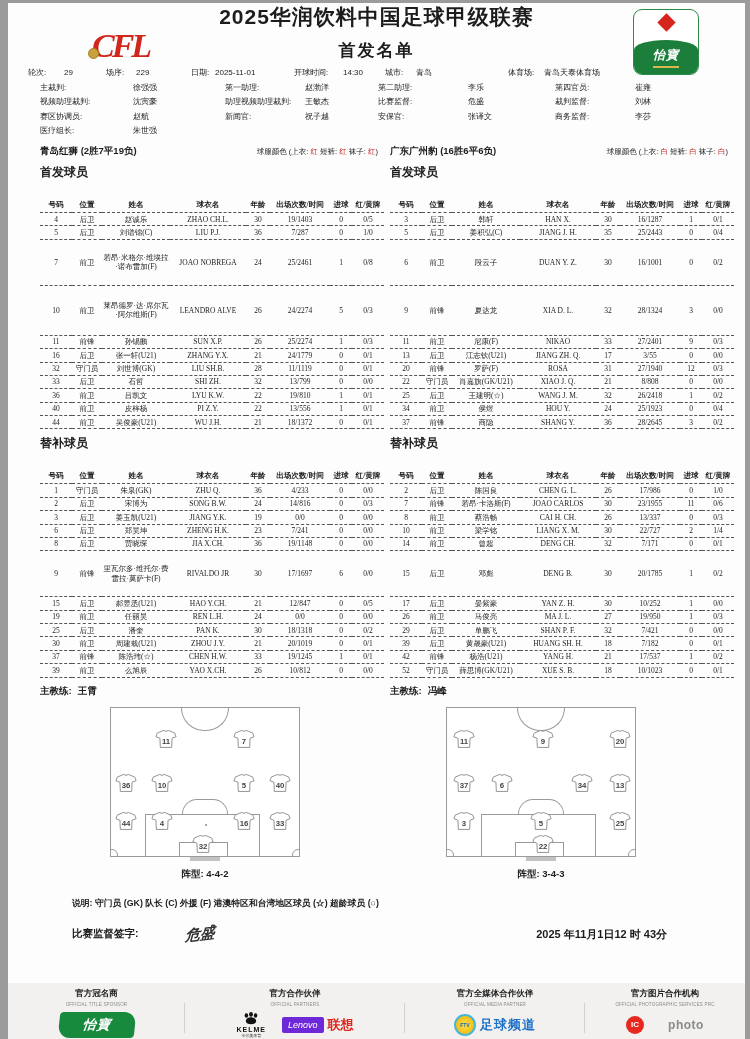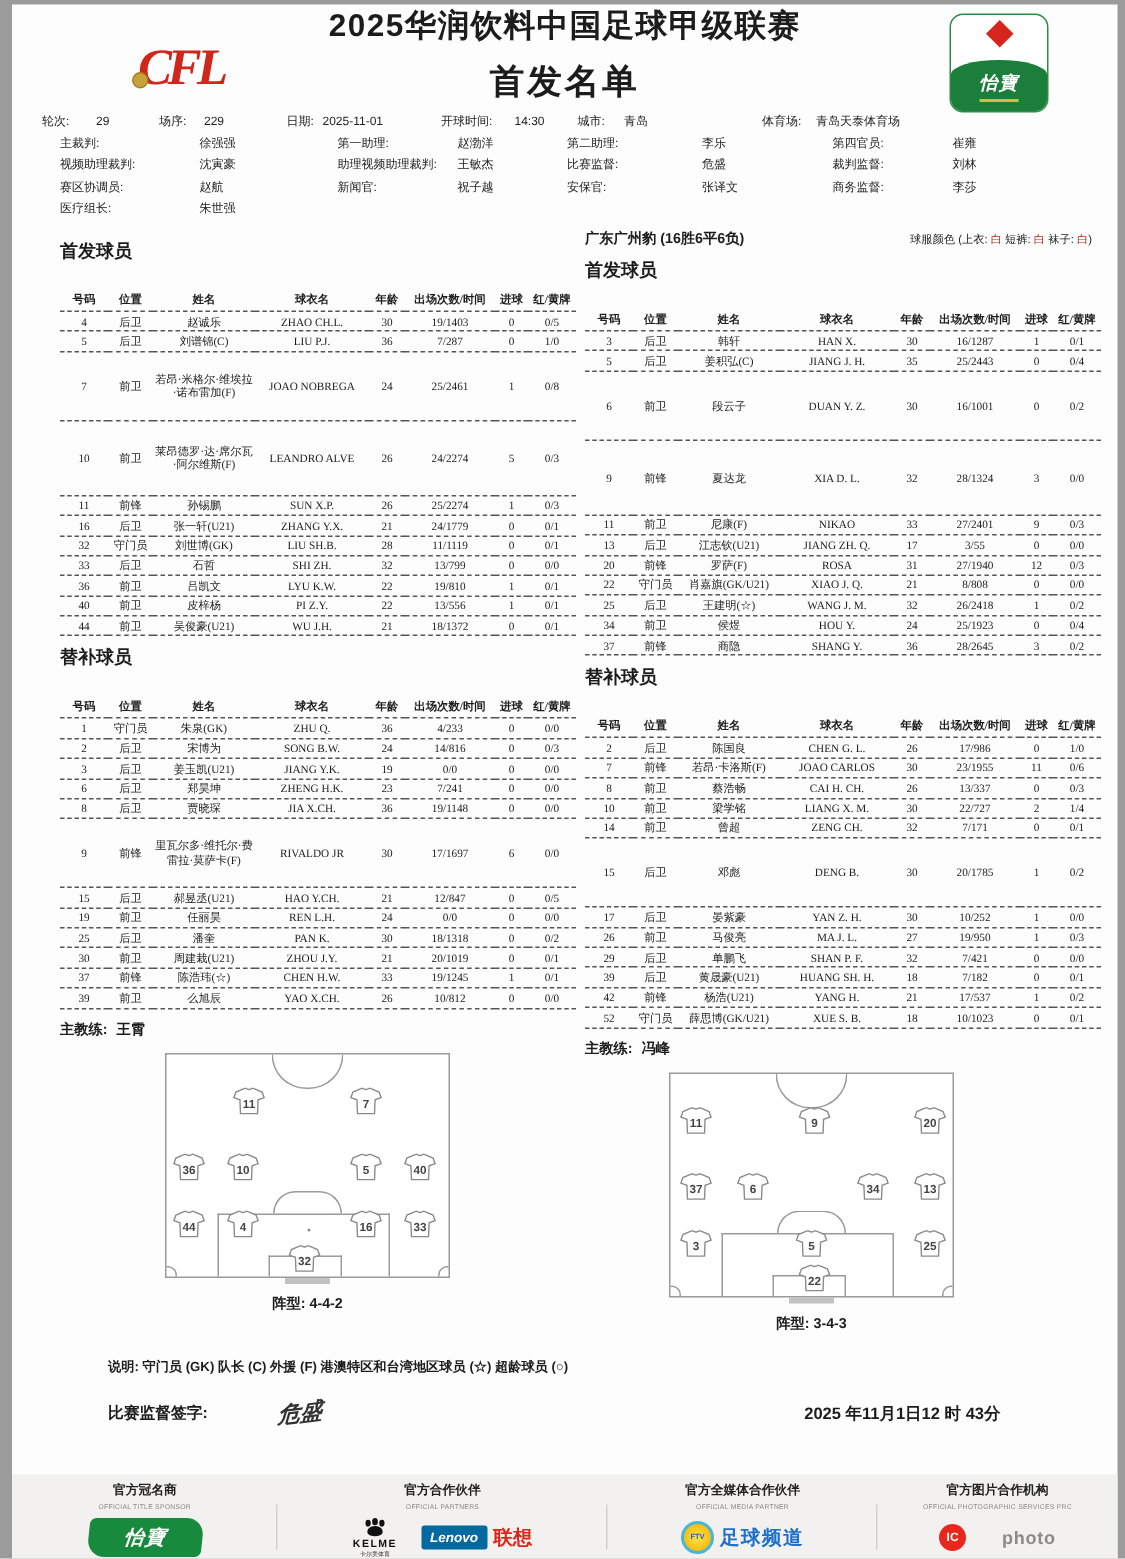--- a/index.html
+++ b/index.html
@@ -3,21 +3,21 @@
 <meta charset="utf-8">
 <style>
   html,body{margin:0;padding:0;}
   body{width:750px;height:1039px;background:#9b9b9b;position:relative;overflow:hidden;
        font-family:"Liberation Sans",sans-serif;}
   .page{position:absolute;left:8px;top:3px;width:737px;height:1036px;background:#fdfdfd;color:#1c1c1c;}
 
   
   .titles{text-align:center;padding-top:0;}
   .title1{font-size:21px;font-weight:700;letter-spacing:1px;}
-  .title2{font-size:23px;font-weight:700;margin-top:8px;letter-spacing:2px;}
+  .title2{font-size:17px;font-weight:700;margin-top:8px;letter-spacing:2px;}
   .cfl{position:absolute;left:84px;top:24px;font-family:"Liberation Serif",serif;
        font-style:italic;font-weight:900;font-size:34px;color:#d0261b;letter-spacing:-3px;}
   .cfl .ball{position:absolute;left:-4px;bottom:6px;width:9px;height:9px;border-radius:50%;
        background:#c9a23b;border:1px solid #a87f1e;}
   .yibao-badge{position:absolute;right:46px;top:6px;width:64px;height:64px;background:#fff;
        border:1px solid #2c8c46;border-radius:9px;overflow:hidden;}
   .yb-diamond{width:13px;height:13px;background:#d6251c;transform:rotate(45deg);margin:6px auto 0;}
   .yb-wave{position:absolute;left:0;right:0;bottom:0;height:34px;background:#1b7f3b;
        border-radius:60% 60% 0 0/34% 34% 0 0;text-align:center;}
   .yb-wave .yb-txt{display:block;margin-top:7px;color:#fff;font-style:italic;font-weight:700;
@@ -80,21 +80,21 @@
   .sp-cn{font-size:8.5px;font-weight:700;color:#222;}
   .sp-en{font-size:4.5px;color:#8a8a8a;margin-top:1.5px;letter-spacing:.2px;}
   .sp-logos{display:flex;align-items:center;gap:16px;margin-top:4px;height:28px;}
   .logo-yibao{width:76px;height:26px;background:#188a3d;border-radius:4px 12px 4px 12px;display:flex;
        align-items:center;justify-content:center;color:#fff;font-style:italic;font-weight:900;
        font-size:13px;transform:skewX(-6deg);letter-spacing:1px;}
   .logo-kelme{display:flex;flex-direction:column;align-items:center;line-height:1;}
   .kelme-word{font-size:7px;font-weight:800;letter-spacing:1px;color:#111;margin-top:1px;}
   .kelme-sub{font-size:4px;color:#333;margin-top:1px;}
   .logo-lenovo{display:flex;align-items:center;gap:4px;}
-  .len-box{background:#0369a1;color:#fff;font-style:italic;font-weight:700;font-size:9px;padding:3px 6px;border-radius:2px;}
+  .len-box{background:#6d28d9;color:#fff;font-style:italic;font-weight:400;font-size:9px;padding:3px 6px;border-radius:2px;}
   .len-cn{color:#e2231a;font-weight:900;font-size:13px;}
   .logo-ftv{display:flex;align-items:center;gap:4px;}
   .ftv-circle{width:18px;height:18px;border-radius:50%;background:radial-gradient(#ffe04a,#f0ae00);
        border:2px solid #49b6d8;color:#1467b3;font-size:5px;font-weight:800;display:flex;align-items:center;justify-content:center;}
   .ftv-cn{color:#1c70c8;font-weight:900;font-size:13px;letter-spacing:1px;}
   .logo-ic{display:flex;align-items:center;gap:2px;}
   .ic-circle{width:18px;height:18px;border-radius:50%;background:#e8281e;color:#fff;font-weight:800;
        font-size:8px;display:flex;align-items:center;justify-content:center;}
   .ic-word{color:#8a8a8a;font-weight:700;font-size:12px;letter-spacing:.5px;padding-left:22px;}
 </style>
@@ -164,20 +164,24 @@
       <span>李莎</span>
   </div>
   <div class="info-row ro">
     <span>医疗组长:</span>
       <span>朱世强</span>
   </div>
 
   <div class="teams-row">
 
     <div class="team-col home">
+      <div class="team-head">
+        <span class="team-title"><span>青岛红狮</span> <span>(2胜7平19负)</span></span>
+        <span class="kit-line"><span>球服颜色 (</span><span>上衣: </span><span class="red">红</span> <span>短裤: </span><span class="red">红</span> <span>袜子: </span><span class="red">红</span><span>)</span></span>
+      </div>
       <div class="section-label">首发球员</div>
       <table class="ptable">
           <colgroup>
             <col style="width:32px">
             <col style="width:30px">
             <col style="width:68px">
             <col style="width:76px">
             <col style="width:24px">
             <col style="width:60px">
             <col style="width:22px">
@@ -715,21 +719,21 @@
               <td>LIANG X. M.</td>
               <td>30</td>
               <td>22/727</td>
               <td>2</td>
               <td>1/4</td>
             </tr>
             <tr class="h1">
               <td>14</td>
               <td>前卫</td>
               <td>曾超</td>
-              <td>ZENG CH.</td>
+              <td>DENG CH.</td>
               <td>32</td>
               <td>7/171</td>
               <td>0</td>
               <td>0/1</td>
             </tr>
             <tr class="h3">
               <td>15</td>
               <td>后卫</td>
               <td>邓彪</td>
               <td>DENG B.</td>

